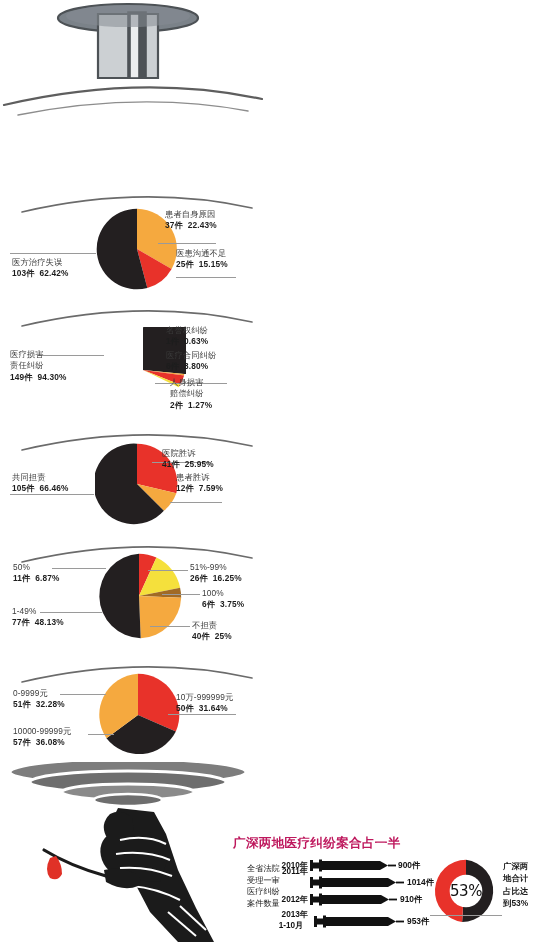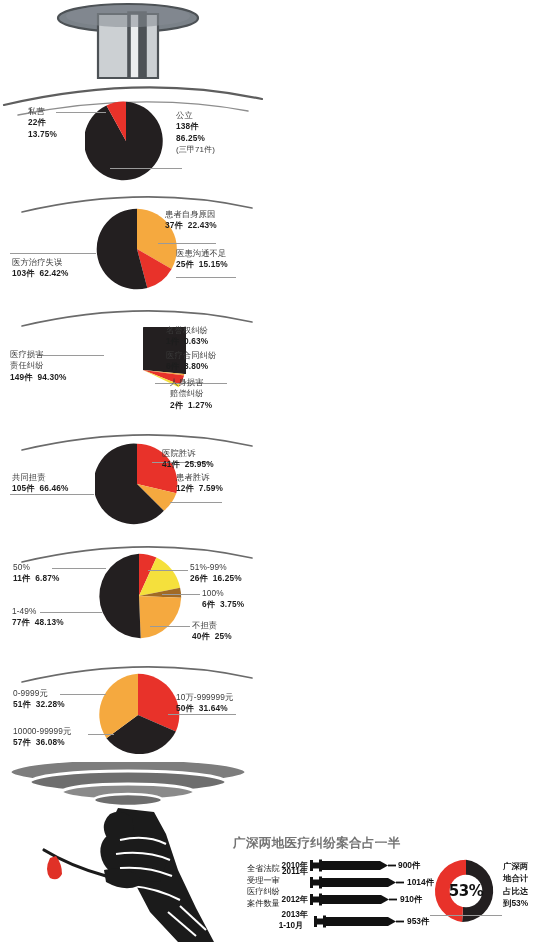--- a/index.html
+++ b/index.html
@@ -38,21 +38,21 @@
   .lbl .v  { font-weight:700; color:#1d1d1d; letter-spacing:0.15px;}
   .lbl .sub{ font-weight:400; color:#3a3a3a; font-size:8px;}
 
   .leader { position:absolute; height:1px; background:#9a9a9a; }
 
   
   .bottom-title {
     position:absolute;
     font-size:12.6px;
     font-weight:700;
-    color:#737373;
+    color:#be185d;
     letter-spacing:0.3px;
     white-space:nowrap;
   }
   .bar-cat {
     position:absolute;
     font-size:8.2px;
     font-weight:400;
     color:#1a1a1a;
     line-height:11.6px;
     white-space:nowrap;
@@ -76,21 +76,21 @@
   .donut-note {
     position:absolute;
     font-size:8.4px;
     font-weight:700;
     color:#1a1a1a;
     line-height:12.4px;
     white-space:nowrap;
   }
   .donut-ctr {
     position:absolute;
-    font-weight:700;
+    font-weight:400;
     color:#111;
     font-family:"DejaVu Sans", sans-serif;
     letter-spacing:-0.5px;
   }
 </style>
 </head>
 <body>
 
 <div id="page">
 
@@ -138,42 +138,20 @@
         <path d="M22 26 Q142 -2 252 22" fill="none" stroke="#6b6b6b" stroke-width="1.6" stroke-linecap="round"></path>
       </svg>
   </div>
 
   <div class="arc" style="top:656px">
     <svg width="300" height="34" viewBox="0 0 300 34">
         <path d="M22 26 Q142 -2 252 22" fill="none" stroke="#6b6b6b" stroke-width="1.6" stroke-linecap="round"></path>
       </svg>
   </div>
 
-  <div class="pie-block" style="top:98px;height:80px">
-    <svg class="pie" style="left:85px;top:2px" width="82" height="82" viewBox="0 0 100 100">
-
-      <path d="M50 50 L50 2 A48 48 0 1 1 26.16 6.56 Z" fill="#231f20"></path>
-
-      <path d="M50 50 L26.16 6.56 A48 48 0 0 1 50 2 Z" fill="#e8322a"></path>
-    </svg>
-    <div class="leader" style="left:56px;top:14px;width:50px"></div>
-    <div class="leader" style="left:110px;top:70px;width:72px"></div>
-
-    <div class="lbl" style="left:28px;top:8px">
-      <div class="t">私营</div>
-      <div class="v">22件</div>
-      <div class="v">13.75%</div>
-    </div>
-    <div class="lbl" style="left:176px;top:12px">
-      <div class="t">公立</div>
-      <div class="v">138件</div>
-      <div class="v">86.25%</div>
-      <div class="sub">(三甲71件)</div>
-    </div>
-  </div>
 
   <div class="pie-block" style="top:205px;height:92px">
     <svg class="pie" style="left:95px;top:2px" width="84" height="84" viewBox="0 0 100 100">
 
       <path d="M50 50 L50 2 A48 48 0 0 1 91.2 73.7 Z" fill="#f5a93f"></path>
 
       <path d="M50 50 L91.2 73.7 A48 48 0 0 1 62.3 96.4 Z" fill="#e8322a"></path>
 
       <path d="M50 50 L62.3 96.4 A48 48 0 1 1 50 2 Z" fill="#231f20"></path>
     </svg>

